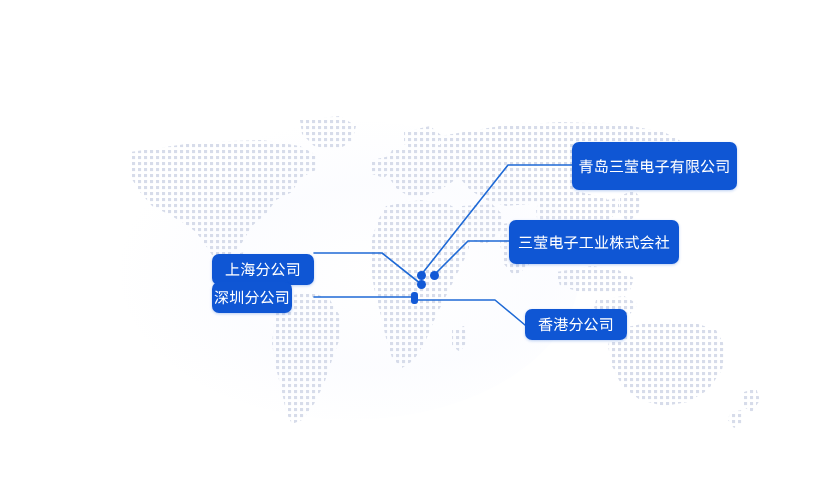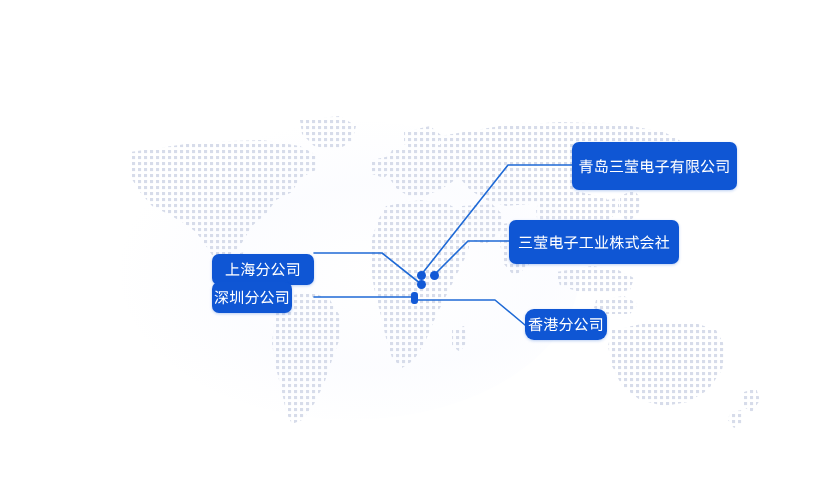--- a/index.html
+++ b/index.html
@@ -56,21 +56,21 @@
     align-items: center;
     justify-content: center;
     white-space: nowrap;
     box-shadow: 0 1px 3px rgba(15,86,212,0.28);
   }
   .chip .l2 { display: block; }
   .chip-qingdao { left: 572px; top: 142px; width: 165px; height: 48px; }
   .chip-korea   { left: 509px; top: 220px; width: 170px; height: 44px; }
   .chip-shanghai{ left: 212px; top: 238px; width: 102px; height: 31px; margin-top: 16px; }
   .chip-shenzhen{ left: 212px; top: 282px; width: 80px; height: 31px; }
-  .chip-hongkong{ left: 525px; top: 309px; width: 82px; height: 31px; border-radius: 9px; }
+  .chip-hongkong{ left: 525px; top: 309px; width: 102px; height: 31px; }
   .marker {
     position: absolute;
     width: 9px;
     height: 9px;
     margin-left: -4.5px;
     margin-top: -4.5px;
     border-radius: 50%;
     background: #1259d6;
   }
 </style>

